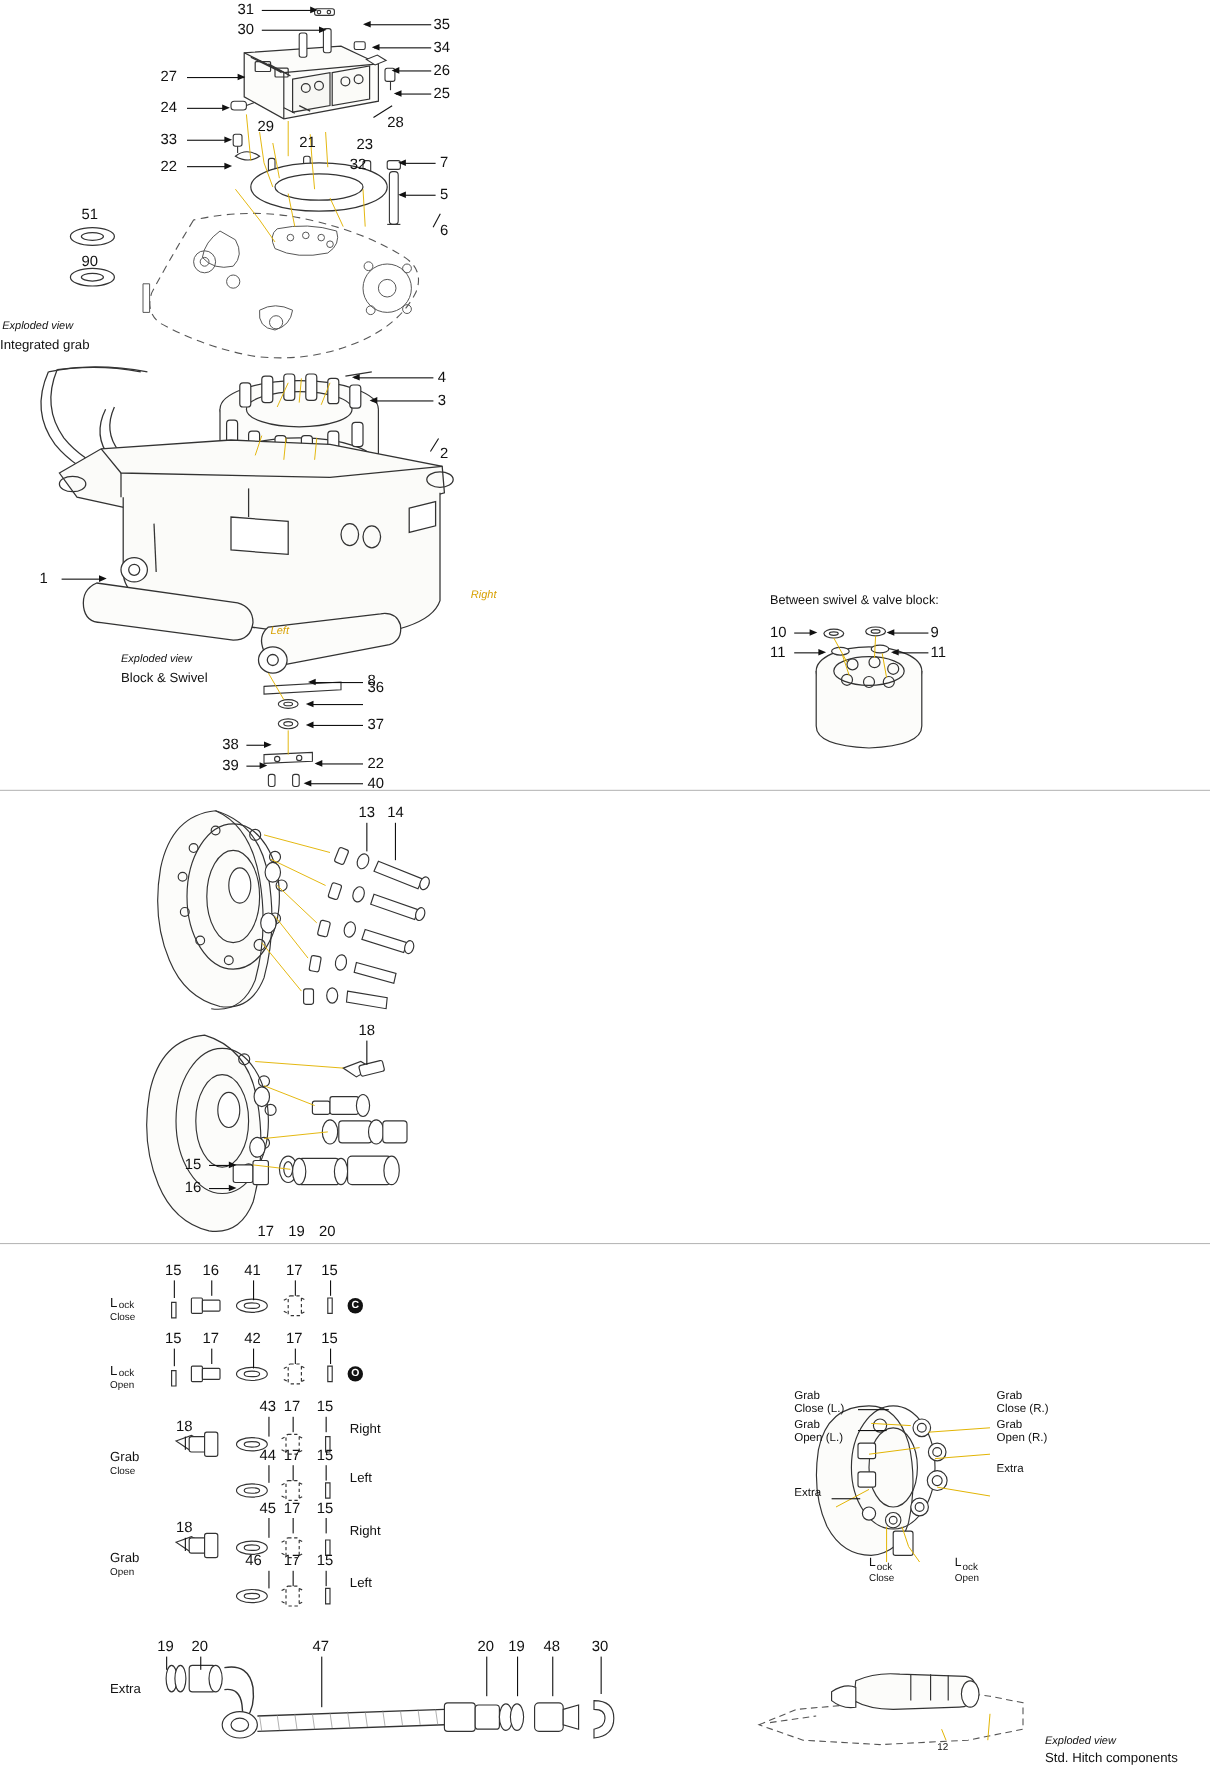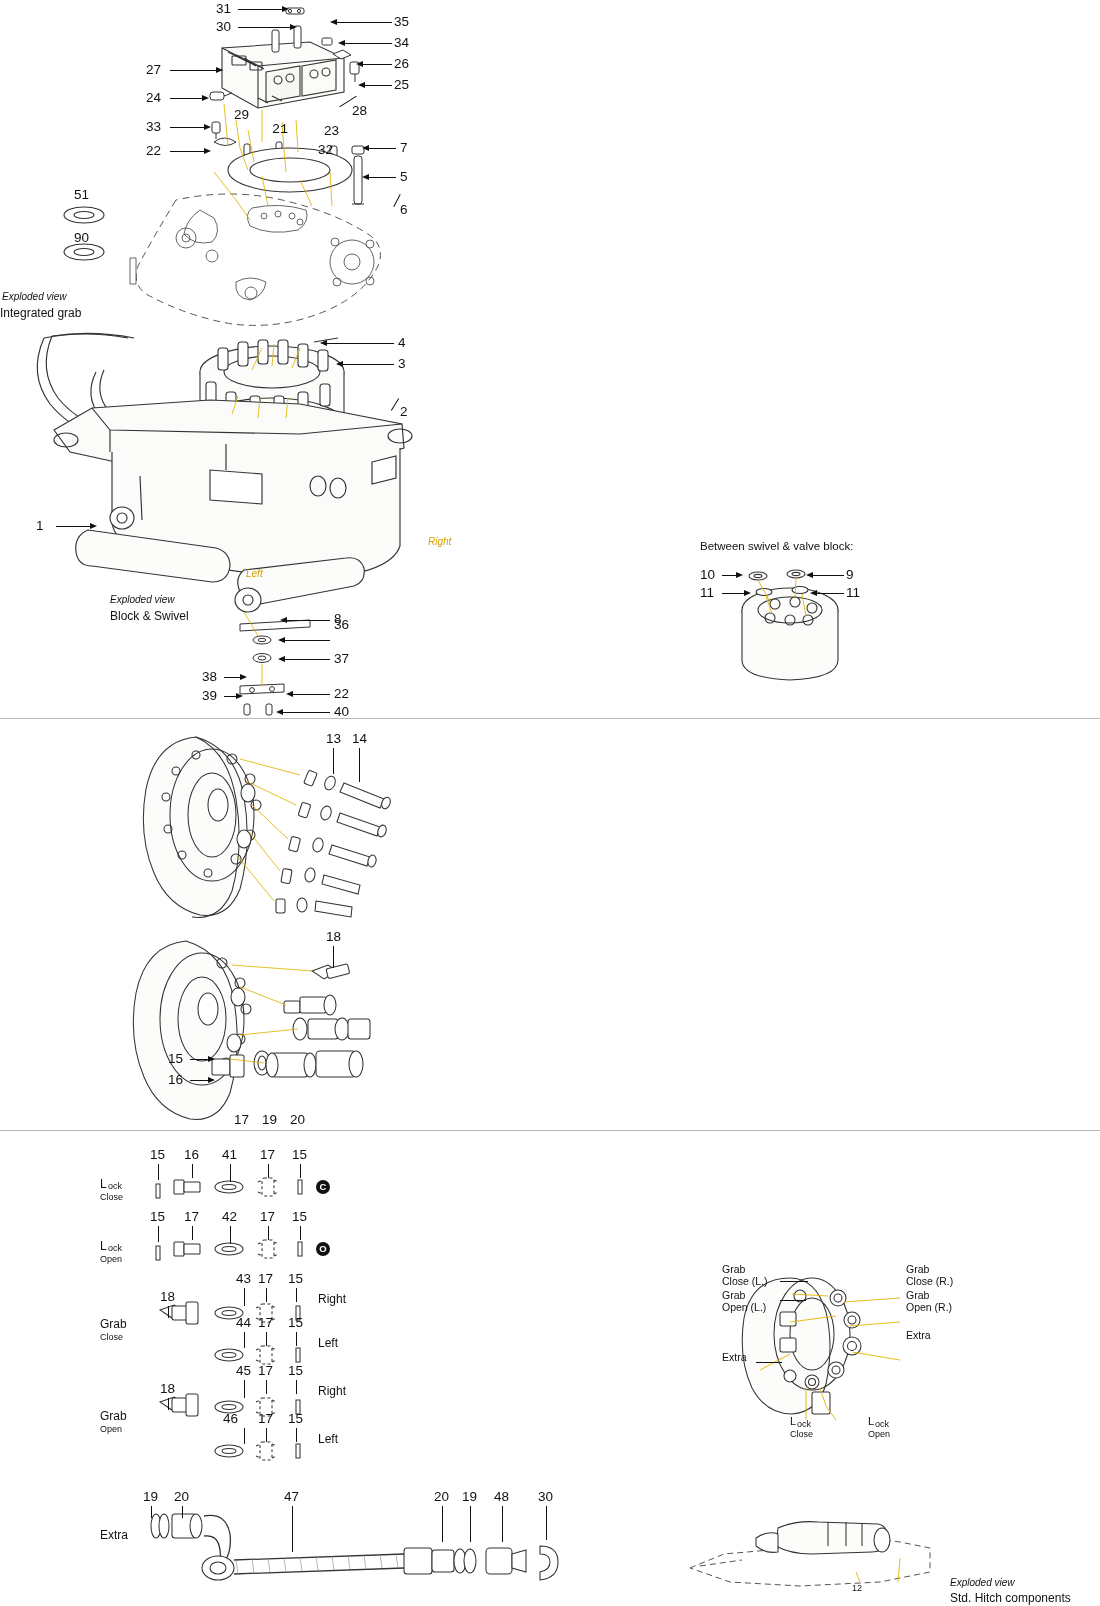--- a/index.html
+++ b/index.html
@@ -295,21 +295,21 @@
   <div class="arrowR" style="left:202px;top:94.5px;"></div>
 
   <div class="lbl num" style="left:234px;top:108px;">29</div>
   <div class="lbl num" style="left:352px;top:104px;">28</div>
   <div class="leader" style="left:338px;top:101px;width:20px;transform:rotate(-32deg);"></div>
 
   <div class="lbl num" style="left:146px;top:120px;">33</div>
   <div class="leader" style="left:170px;top:127px;width:38px;"></div>
   <div class="arrowR" style="left:204px;top:123.5px;"></div>
 
-  <div class="lbl num" style="left:272px;top:123px;font-family:Liberation Mono, monospace;">21</div>
+  <div class="lbl num" style="left:272px;top:123px;">21</div>
   <div class="lbl num" style="left:324px;top:124px;">23</div>
   <div class="lbl num" style="left:318px;top:143px;">32</div>
 
   <div class="lbl num" style="left:400px;top:141px;">7</div>
   <div class="leader" style="left:364px;top:148px;width:32px;"></div>
   <div class="arrowL" style="left:362px;top:144.5px;"></div>
 
   <div class="lbl num" style="left:146px;top:144px;">22</div>
   <div class="leader" style="left:170px;top:151px;width:38px;"></div>
   <div class="arrowR" style="left:204px;top:147.5px;"></div>

